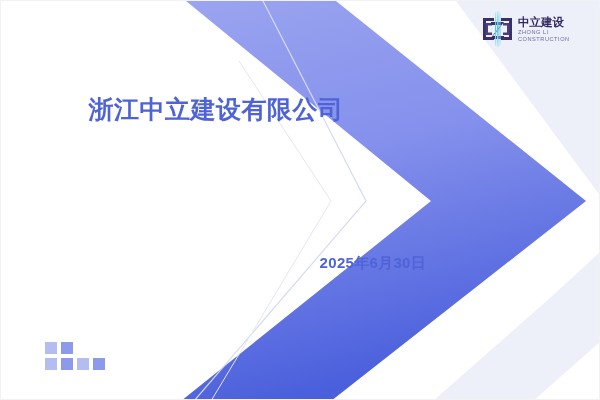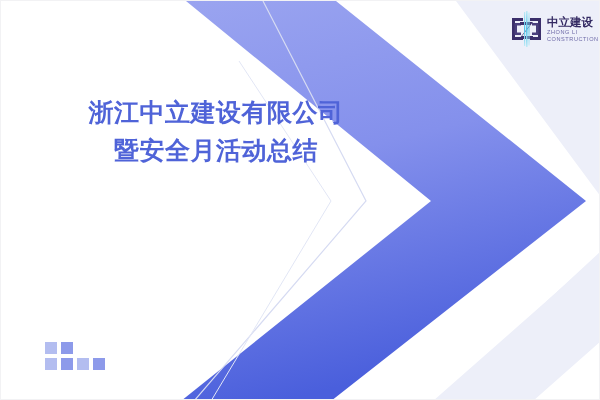--- a/index.html
+++ b/index.html
@@ -31,20 +31,21 @@
   }
 
   
   #title-block {
     position: absolute;
     left: 0px;
     top: 92px;
     width: 430px;
     text-align: center;
     z-index: 5;
+    font-family: Liberation Mono, monospace;
   }
   .title-line {
     font-size: 25px;
     font-weight: bold;
     letter-spacing: 0.5px;
     line-height: 38px;
     white-space: nowrap;
   }
   #title-line-1 { color: #4f63d8; }
   #title-line-2 { color: #4f63d8; }
@@ -63,21 +64,21 @@
     font-size: 15px;
     font-weight: bold;
     color: #4f63d8;
     letter-spacing: 0.3px;
     white-space: nowrap;
   }
 
   
   #logo {
     position: absolute;
-    left: 509px;
+    left: 480px;
     top: 8px;
     height: 40px;
     display: flex;
     align-items: center;
     gap: 4px;
     z-index: 6;
   }
   #logo-mark { width: 33px; height: 36px; display: block; }
   #logo-text { display: flex; flex-direction: column; justify-content: center; }
   #logo-cn {
@@ -166,23 +167,25 @@
     </svg>
     <div id="logo-text">
       <div id="logo-cn">中立建设</div>
       <div id="logo-en-1">ZHONG LI</div>
       <div id="logo-en-2">CONSTRUCTION</div>
     </div>
   </div>
 
   <div id="title-block">
     <div class="title-line" id="title-line-1">浙江中立建设有限公司</div>
-    <div class="title-line" id="title-line-3">暨安全月活动总结</div>
   </div>
 
+  <div id="date-block">
+    <span id="date-text">2025年6月30日</span>
+  </div>
 
   <div id="deco-squares">
     <div class="deco-row">
       <span class="deco-sq deco-light"></span>
       <span class="deco-sq deco-dark"></span>
     </div>
     <div class="deco-row">
       <span class="deco-sq deco-light"></span>
       <span class="deco-sq deco-dark"></span>
       <span class="deco-sq deco-light"></span>

